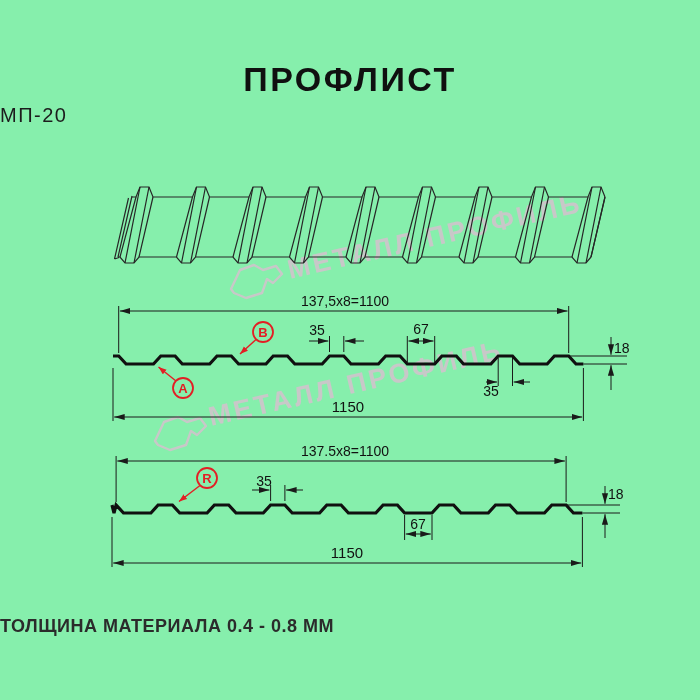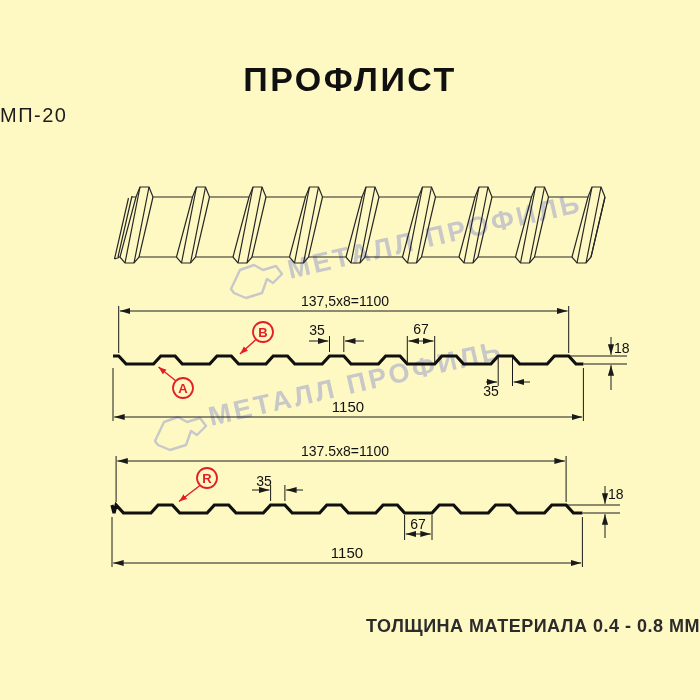--- a/index.html
+++ b/index.html
@@ -1,22 +1,22 @@
 <!DOCTYPE html>
 <html><head>
 <meta charset="utf-8">
 <style>
   html,body{margin:0;padding:0;background:#ffffff;}
-  .page{position:relative;width:700px;height:700px;background:#fef9c3;overflow:hidden;
+  .page{position:relative;width:700px;height:700px;background:#86efac;overflow:hidden;
         font-family:"Liberation Sans",sans-serif;}
   .title{position:absolute;left:0;top:60px;width:700px;text-align:center;
          font-size:34px;font-weight:bold;letter-spacing:2.5px;color:#101010;}
   .subtitle{position:absolute;left:0;top:104px;width:700px;text-align:left;
          font-size:20px;font-weight:normal;letter-spacing:1.5px;color:#1c1c1c;}
-  .footer{position:absolute;left:0;top:616px;width:700px;text-align:right;
+  .footer{position:absolute;left:0;top:616px;width:700px;text-align:left;
          font-size:18px;font-weight:bold;letter-spacing:0.5px;color:#2b2b2b;}
   svg.canvas{position:absolute;left:0;top:0;}
   .wm-text{font-size:27px;font-weight:bold;letter-spacing:3px;fill:#c8c8c8;}
   .wm-logo{fill:none;stroke:#c8c8c8;stroke-width:2.4;stroke-linejoin:round;}
   .p3d{fill:none;stroke:#262626;stroke-width:1.2;stroke-linejoin:miter;}
   .prof{fill:none;stroke:#101010;stroke-width:3.2;stroke-linejoin:miter;}
   .thin{fill:none;stroke:#1a1a1a;stroke-width:1;}
   .dimtxt{font-size:14px;fill:#111;}
   .dimtxt2{font-size:15px;fill:#111;}
   .red{stroke:#e31e24;fill:none;stroke-width:1.8;}

